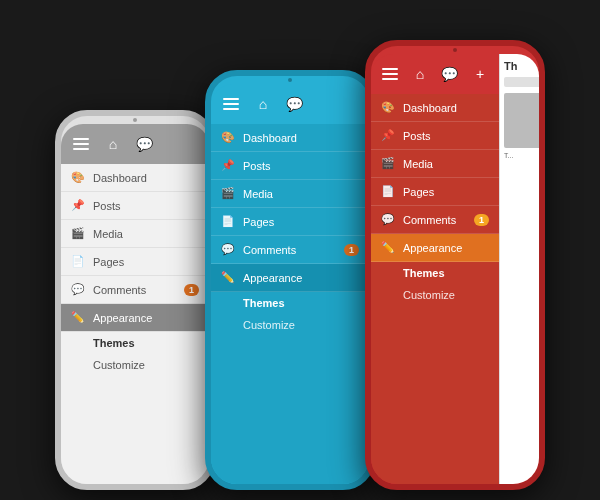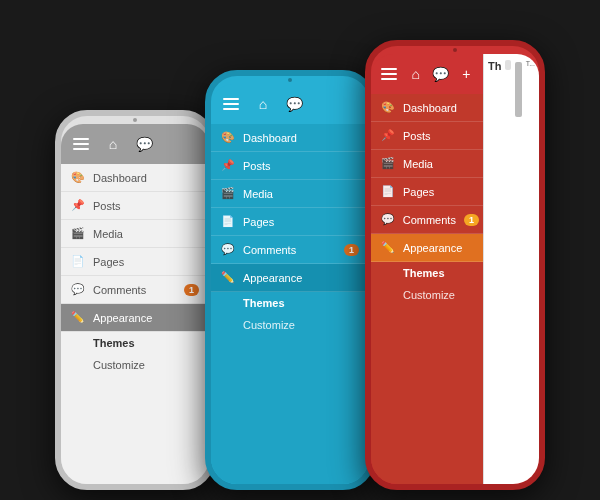--- a/index.html
+++ b/index.html
@@ -371,21 +371,21 @@
             <span class="menu-icon">✏️</span>
             <span>Appearance</span>
           </div>
           <div class="submenu">
             <div class="submenu-item submenu-item-red">Themes</div>
             <div class="submenu-item submenu-item-red secondary">Customize</div>
           </div>
         </div>
       </div>
 
-      <div style="width: 56px; background: #fff; display: flex; flex-direction: row; padding: 6px 4px; gap: 4px; overflow: hidden; border-left: 1px solid #ddd; justify-content: center;">
+      <div style="width: 40px; background: #fff; display: flex; flex-direction: column; padding: 6px 4px; gap: 4px; overflow: hidden; border-left: 1px solid #ddd;">
         <div style="font-size: 11px; font-weight: 700; color: #333; line-height: 1.2;">Th</div>
         <div style="background: #e0e0e0; height: 10px; width: 38px; border-radius: 2px;"></div>
         <div style="background: #bbb; height: 55px; width: 40px; border-radius: 2px; margin-top: 2px;"></div>
         <div style="font-size: 7px; color: #666;">T...</div>
       </div>
     </div>
   </div>
 
 </div>
 

